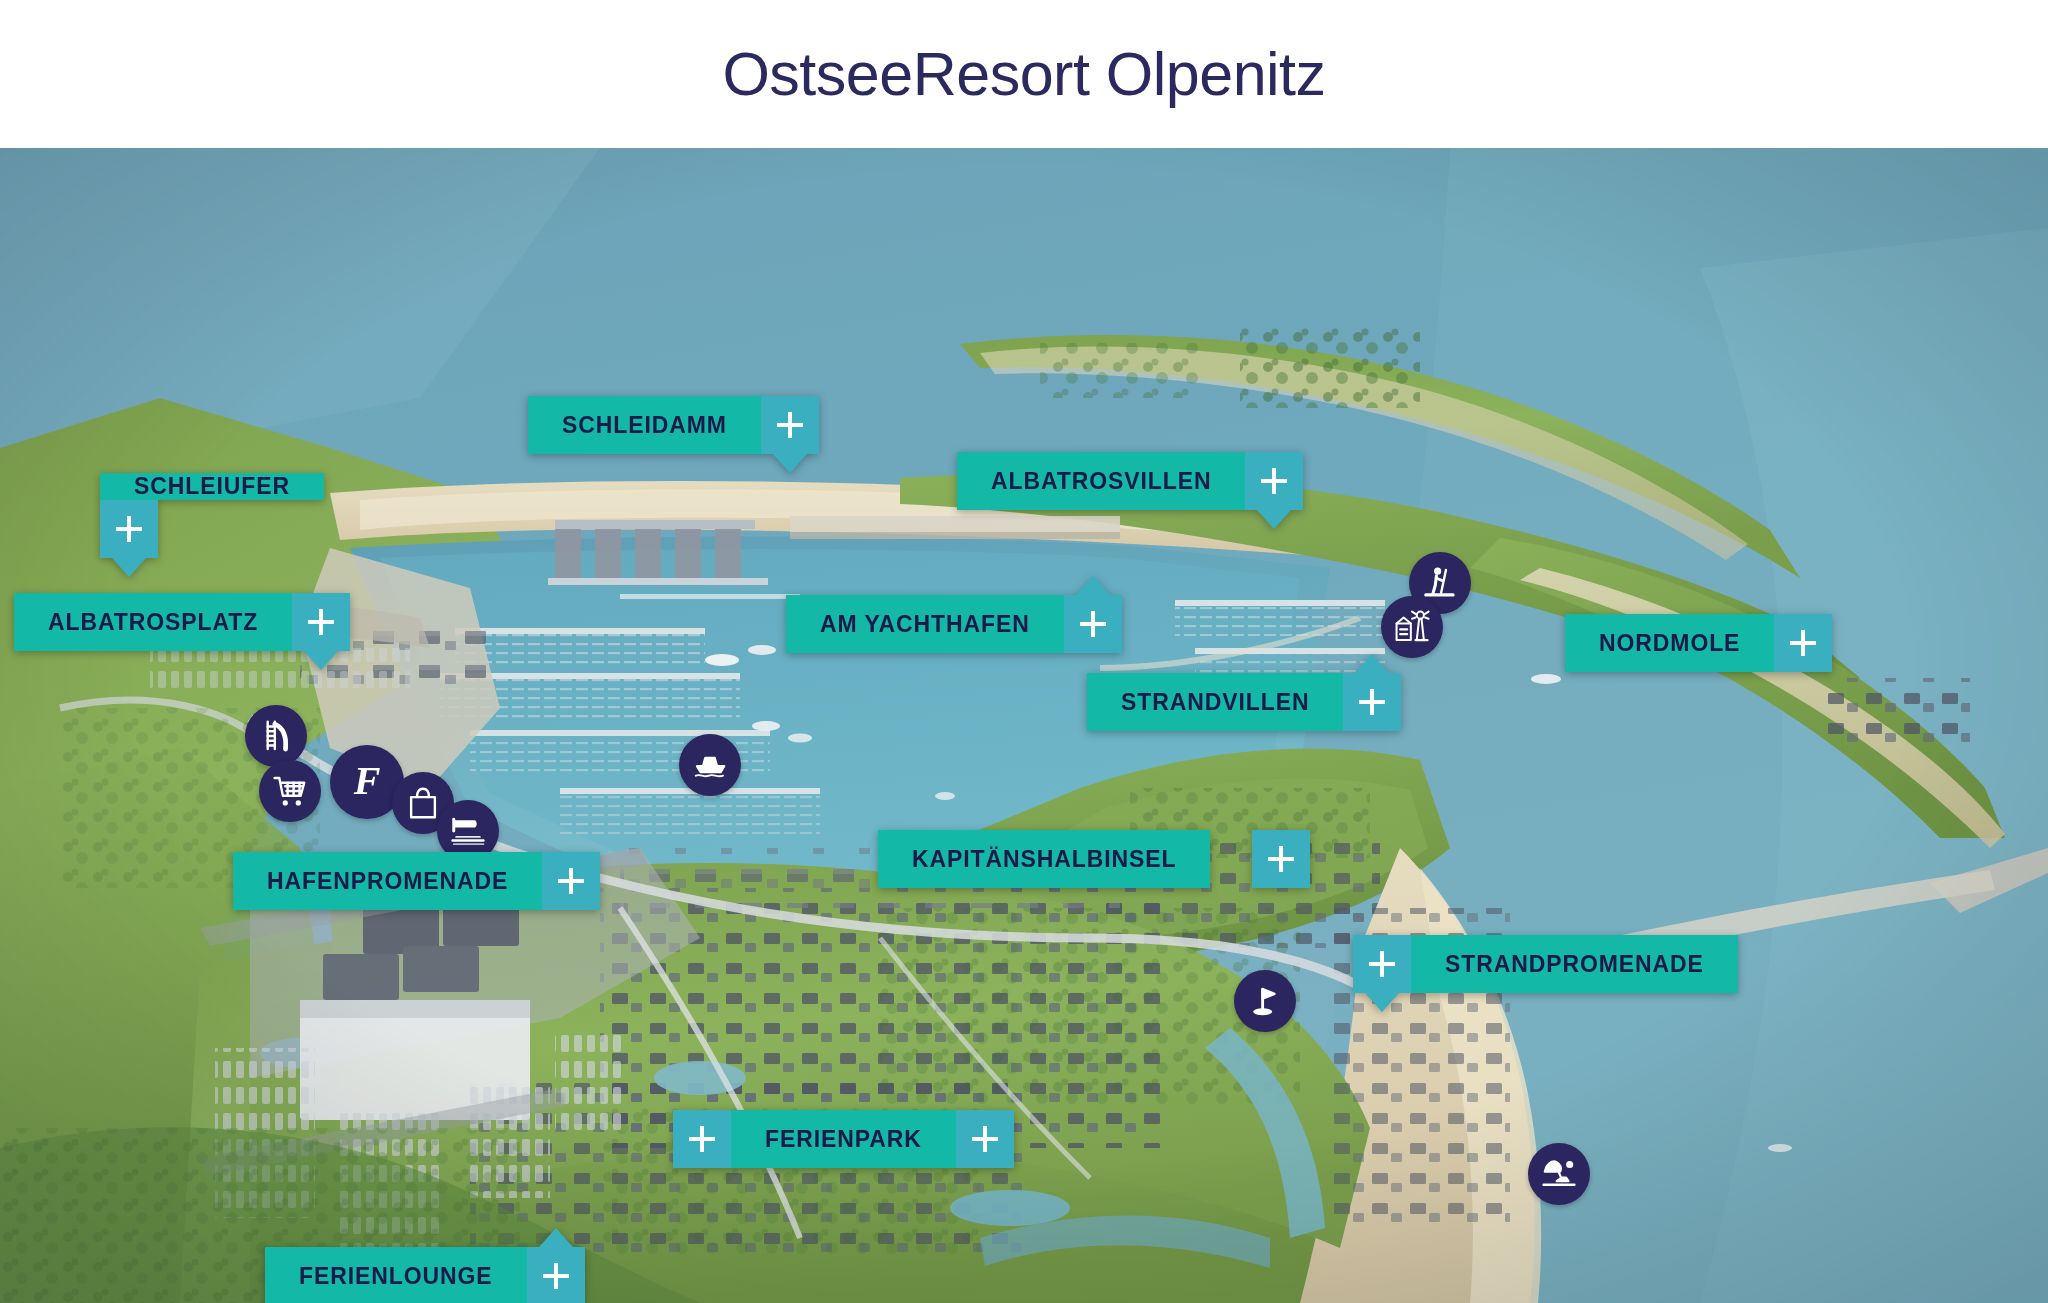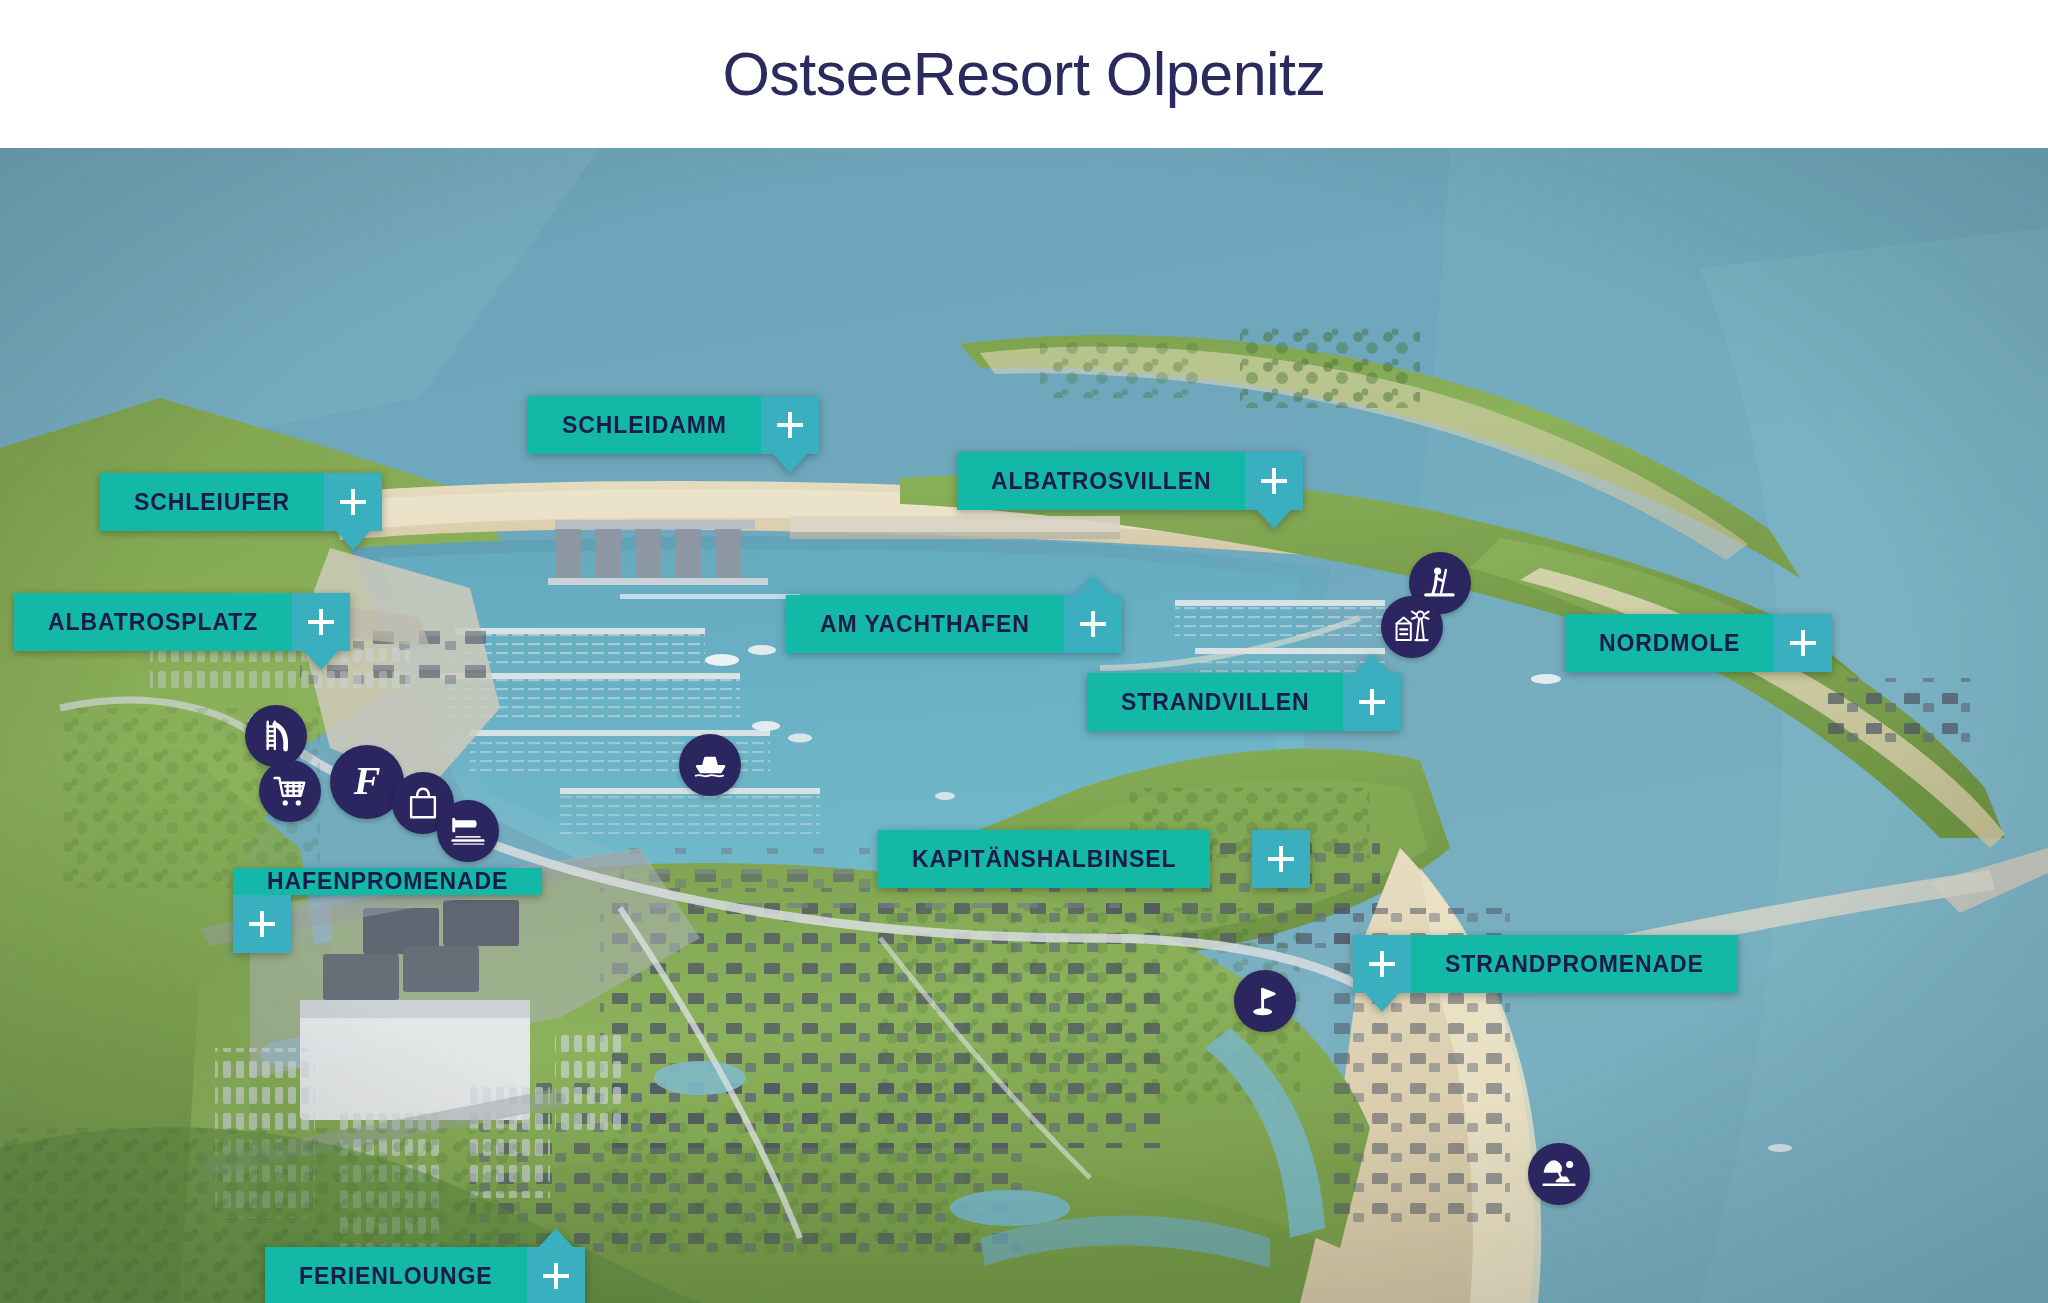--- a/index.html
+++ b/index.html
@@ -417,21 +417,21 @@
       </svg>
     </div>
 
     <div class="poi-label tip-down" style="left:528px; top:248px;">
       <span class="txt">SCHLEIDAMM</span>
       <span class="plus">
           <i class="tip"></i>
         </span>
     </div>
 
-    <div class="poi-label tip-down" style="left:100px; top:325px;">
+    <div class="poi-label tip-down" style="left:100px; top:325px;flex-direction:column;">
       <span class="txt">SCHLEIUFER</span>
       <span class="plus">
           <i class="tip"></i>
         </span>
     </div>
 
     <div class="poi-label tip-down" style="left:957px; top:304px;">
       <span class="txt">ALBATROSVILLEN</span>
       <span class="plus">
           <i class="tip"></i>
@@ -462,32 +462,37 @@
       <span class="plus">
           <i class="tip"></i>
         </span>
     </div>
 
     <div class="poi-label tip-none" style="left:878px; top:682px;gap:42px;">
       <span class="txt">KAPITÄNSHALBINSEL</span>
       <span class="plus"></span>
     </div>
 
-    <div class="poi-label tip-none" style="left:233px; top:720px;flex-direction:column;">
+    <div class="poi-label tip-none" style="left:233px; top:704px;">
       <span class="txt">HAFENPROMENADE</span>
       <span class="plus"></span>
     </div>
 
     <div class="poi-label plus-left tip-down" style="left:1353px; top:787px;">
       <span class="txt">STRANDPROMENADE</span>
       <span class="plus">
           <i class="tip"></i>
         </span>
     </div>
 
+    <div class="poi-label tip-none" style="left:673px; top:962px;">
+      <span class="plus"></span>
+      <span class="txt">FERIENPARK</span>
+      <span class="plus"></span>
+    </div>
 
     <div class="poi-label tip-up" style="left:265px; top:1099px;">
       <span class="txt">FERIENLOUNGE</span>
       <span class="plus">
           <i class="tip"></i>
         </span>
     </div>
 
   </div>
 </div>

